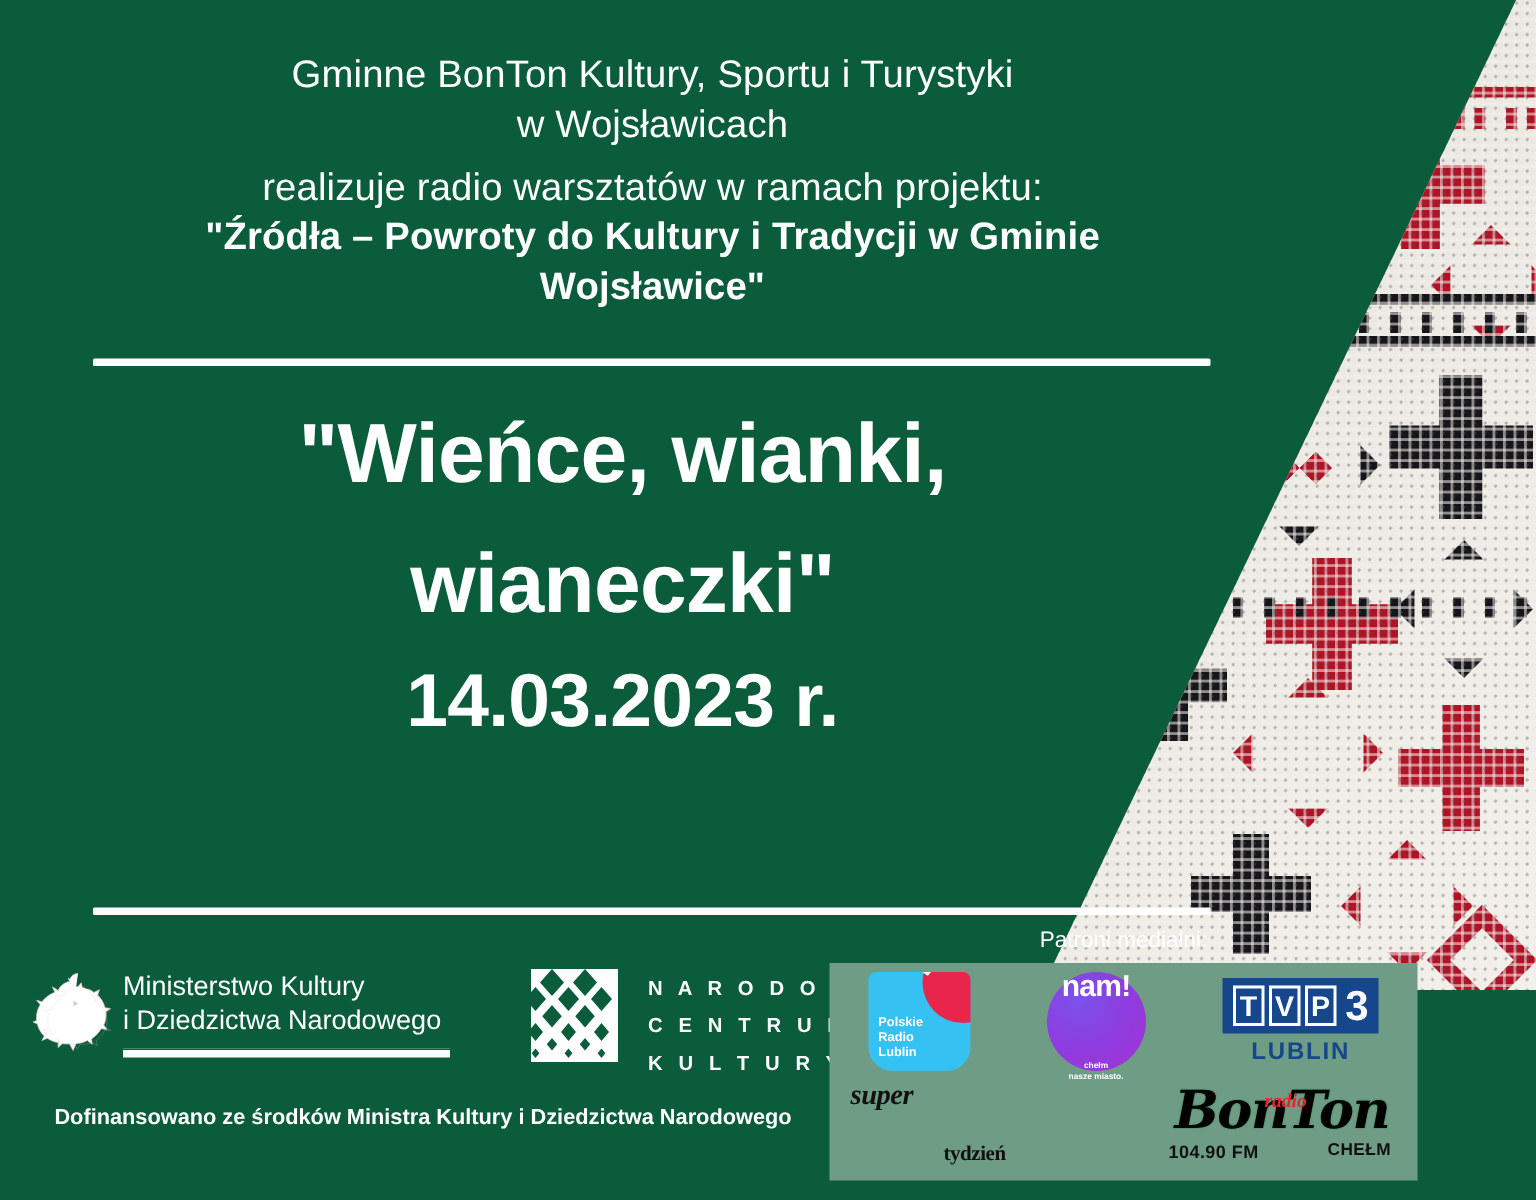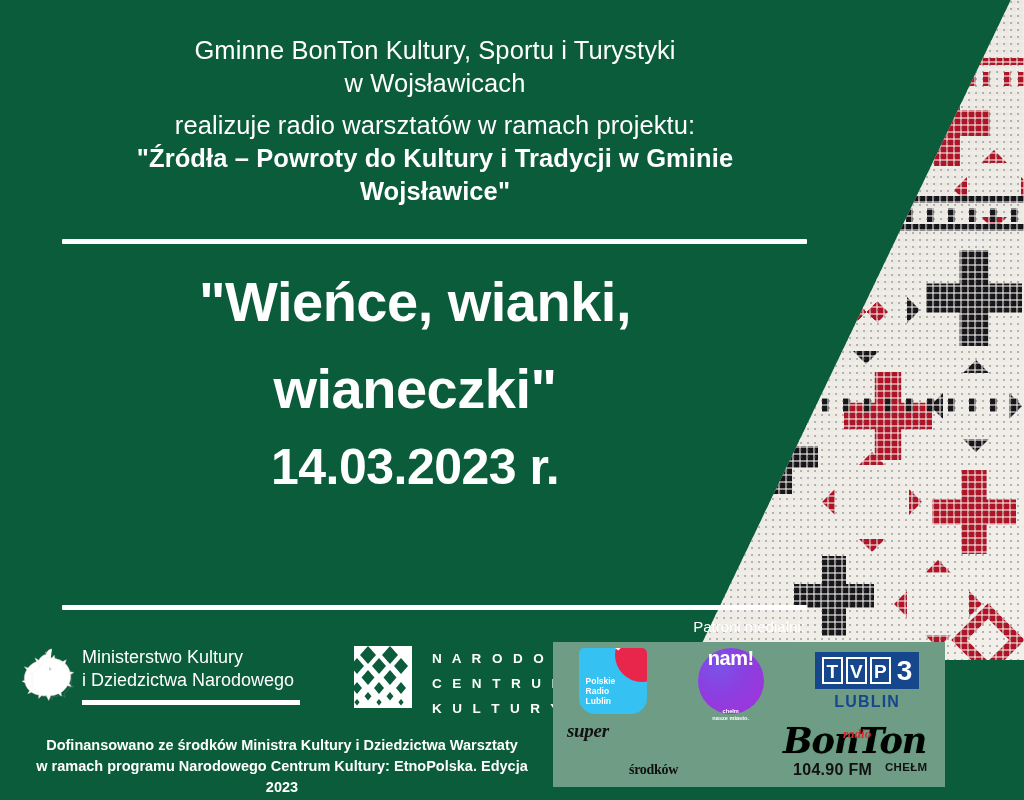--- a/index.html
+++ b/index.html
@@ -411,23 +411,23 @@
     position: absolute;
     left: 64px; top: 6px;
     font-family: "Liberation Serif", serif;
     font-size: 13px;
     font-weight: 700;
     font-style: italic;
     color: #e4252b;
   }
   #bonton .bt-freq {
     position: absolute;
-    left: 14px; top: 41px;
+    left: 0; top: 41px;
     font-family: "Liberation Sans", sans-serif;
-    font-size: 16px;
+    font-size: 12px;
     font-weight: 700;
     color: #111111;
     letter-spacing: 0.3px;
   }
   #bonton .bt-city {
     position: absolute;
     left: 106px; top: 41px;
     font-family: "Liberation Sans", sans-serif;
     font-size: 11.5px;
     font-weight: 700;
@@ -532,22 +532,21 @@
       <rect x="60" y="0" width="2" height="66" fill="#0a5c3a"></rect>
     </svg>
     <div id="nck-text">
       <div class="nck-line">N A R O D O W E</div>
       <div class="nck-line">C E N T R U M</div>
       <div class="nck-line">K U L T U R Y</div>
     </div>
   </div>
 
   <div id="funding-note">
-    <div class="funding-line">Dofinansowano ze środków Ministra Kultury i Dziedzictwa Warsztaty</div>
-    <div class="funding-line">w ramach programu Narodowego Centrum Kultury: EtnoPolska. Edycja 2023</div>
+    <div class="funding-line">Dofinansowano ze środków Ministra Kultury i Dziedzictwa Narodowego</div>
   </div>
 
   <div id="patrons-label">Patroni medialni:</div>
 
   <div id="patrons-panel">
 
     <div class="logo-row" id="logo-row-top">
 
       <div id="prl">
         <div class="arc-red"></div>
@@ -577,21 +576,21 @@
         </div>
         <div class="tvp-lublin">LUBLIN</div>
       </div>
 
     </div>
 
     <div class="logo-row" id="logo-row-bottom">
 
       <div id="stc">
         <div class="stc-super">super</div>
-        <div class="stc-chelmski">środków</div>
+        <div class="stc-chelmski">tydzień</div>
       </div>
 
       <div id="bonton">
         <div class="bt-script">BonTon</div>
         <div class="bt-radio">radio</div>
         <div class="bt-freq">104.90 FM</div>
         <div class="bt-city">CHEŁM</div>
       </div>
 
     </div>

